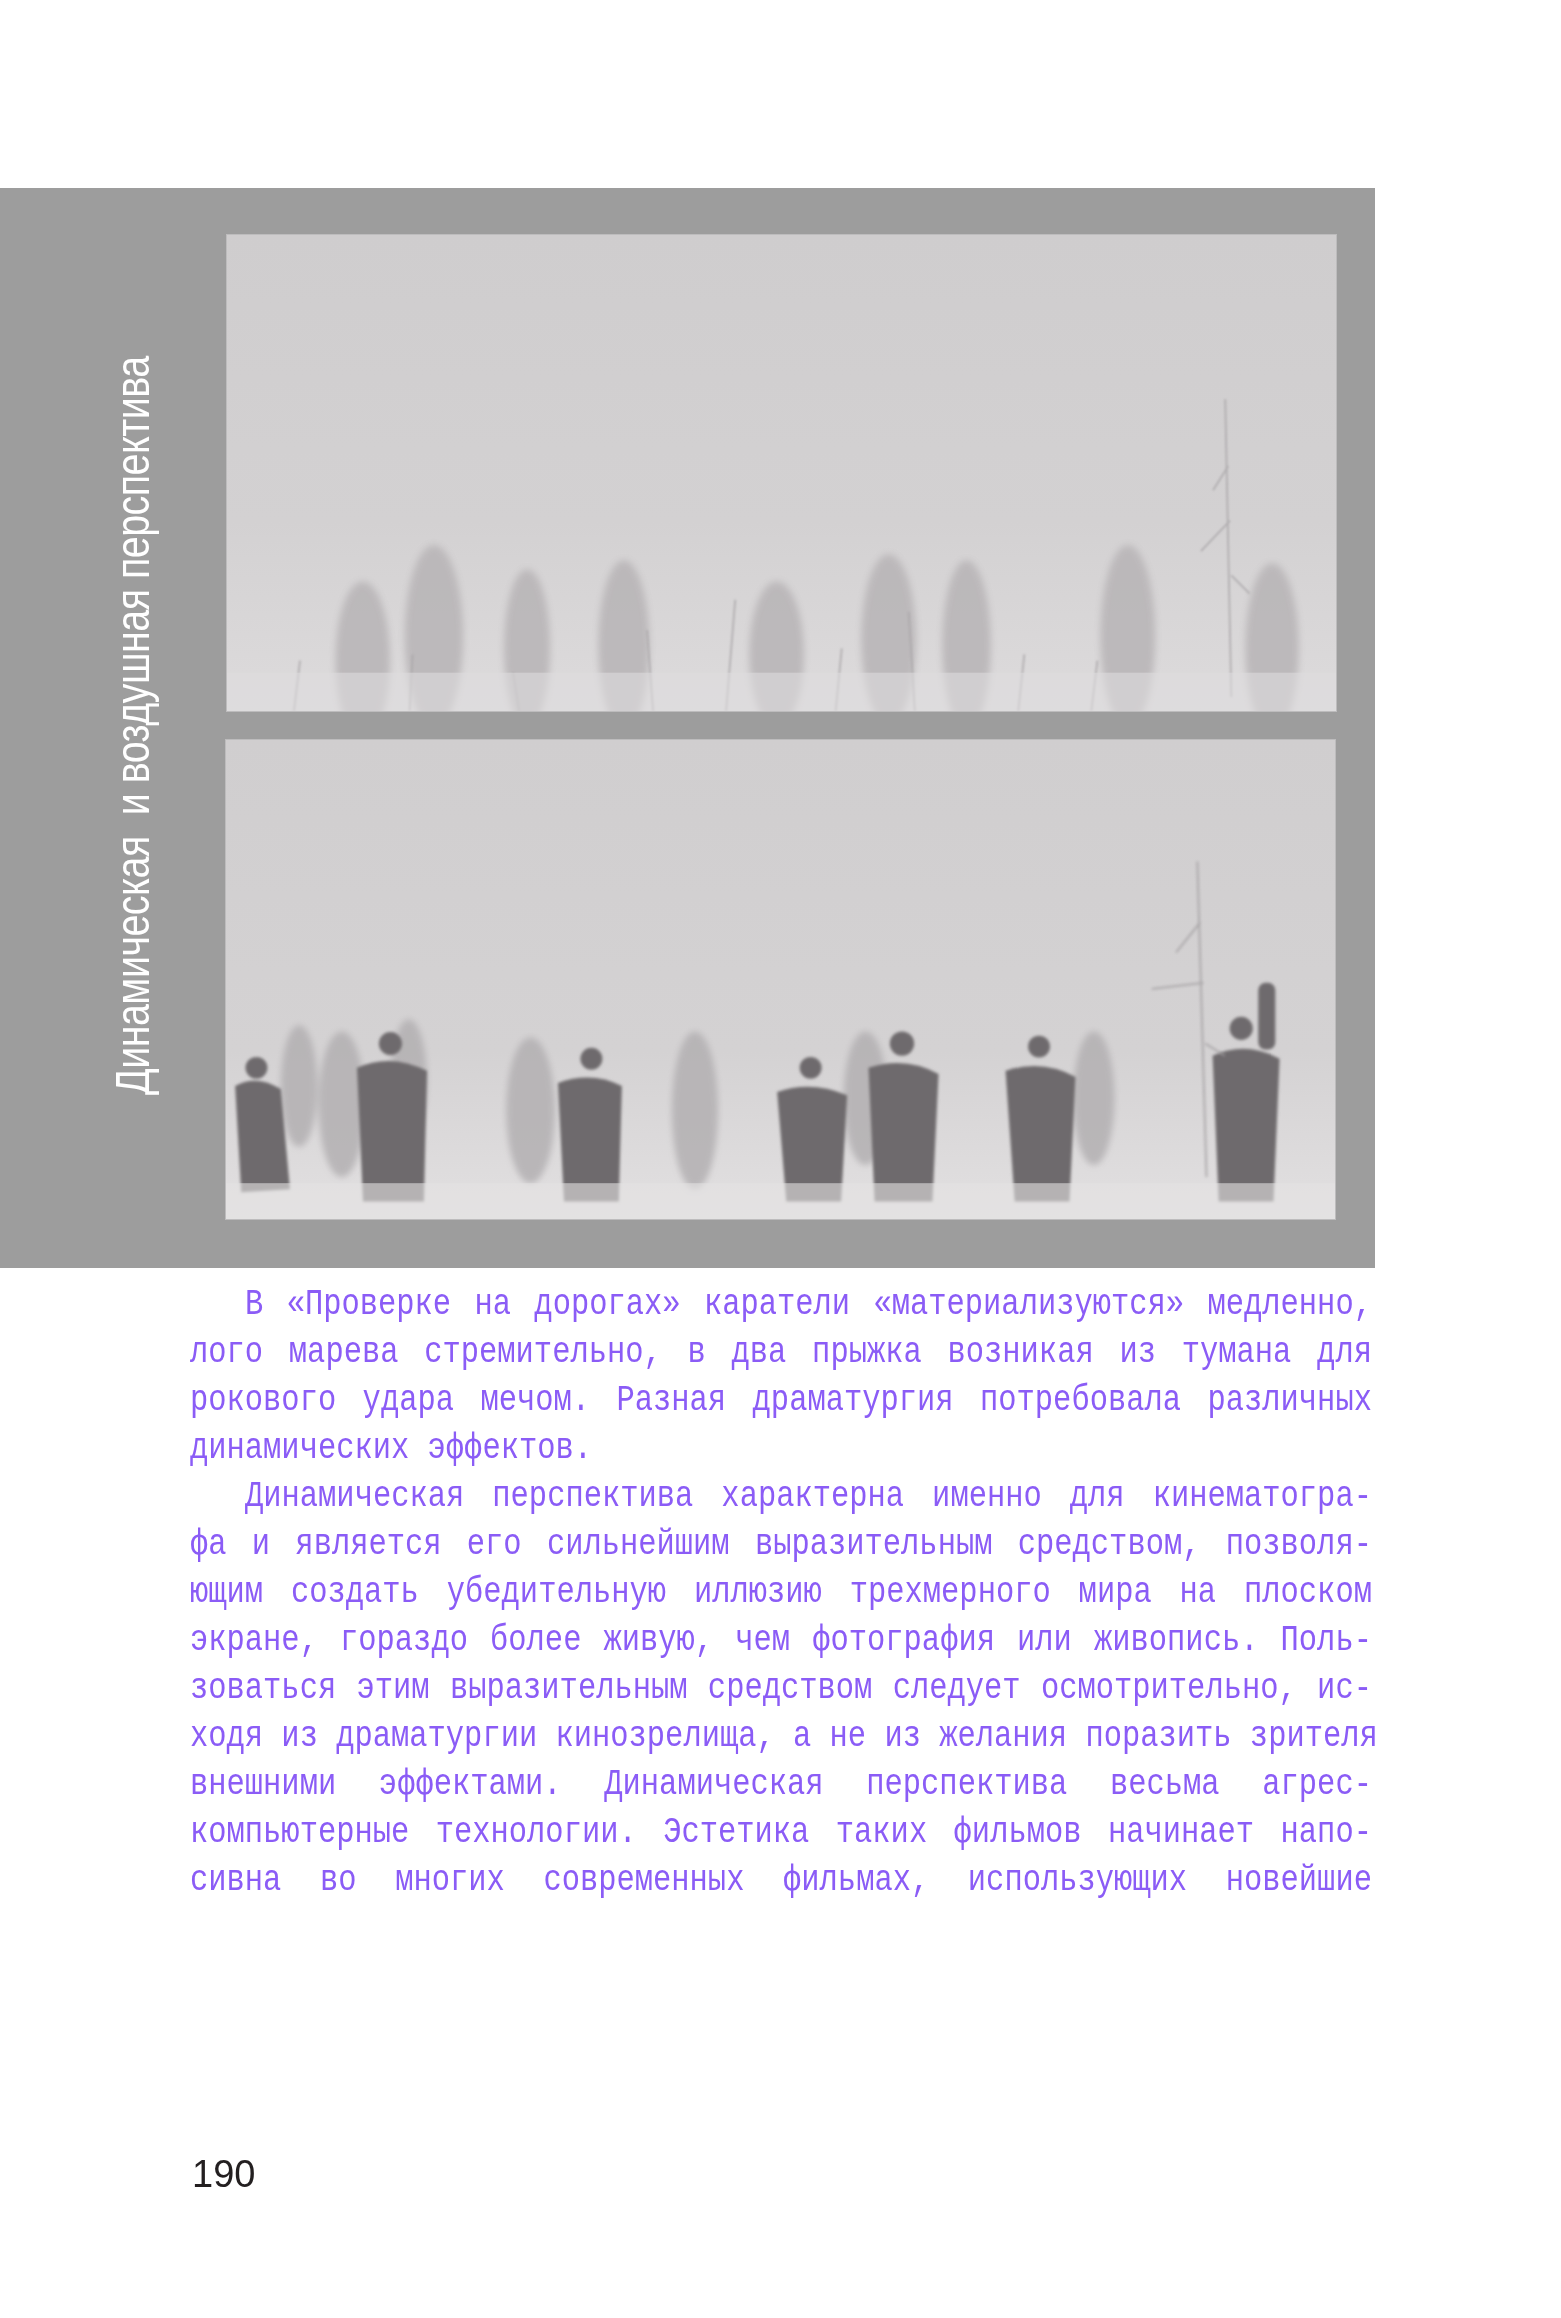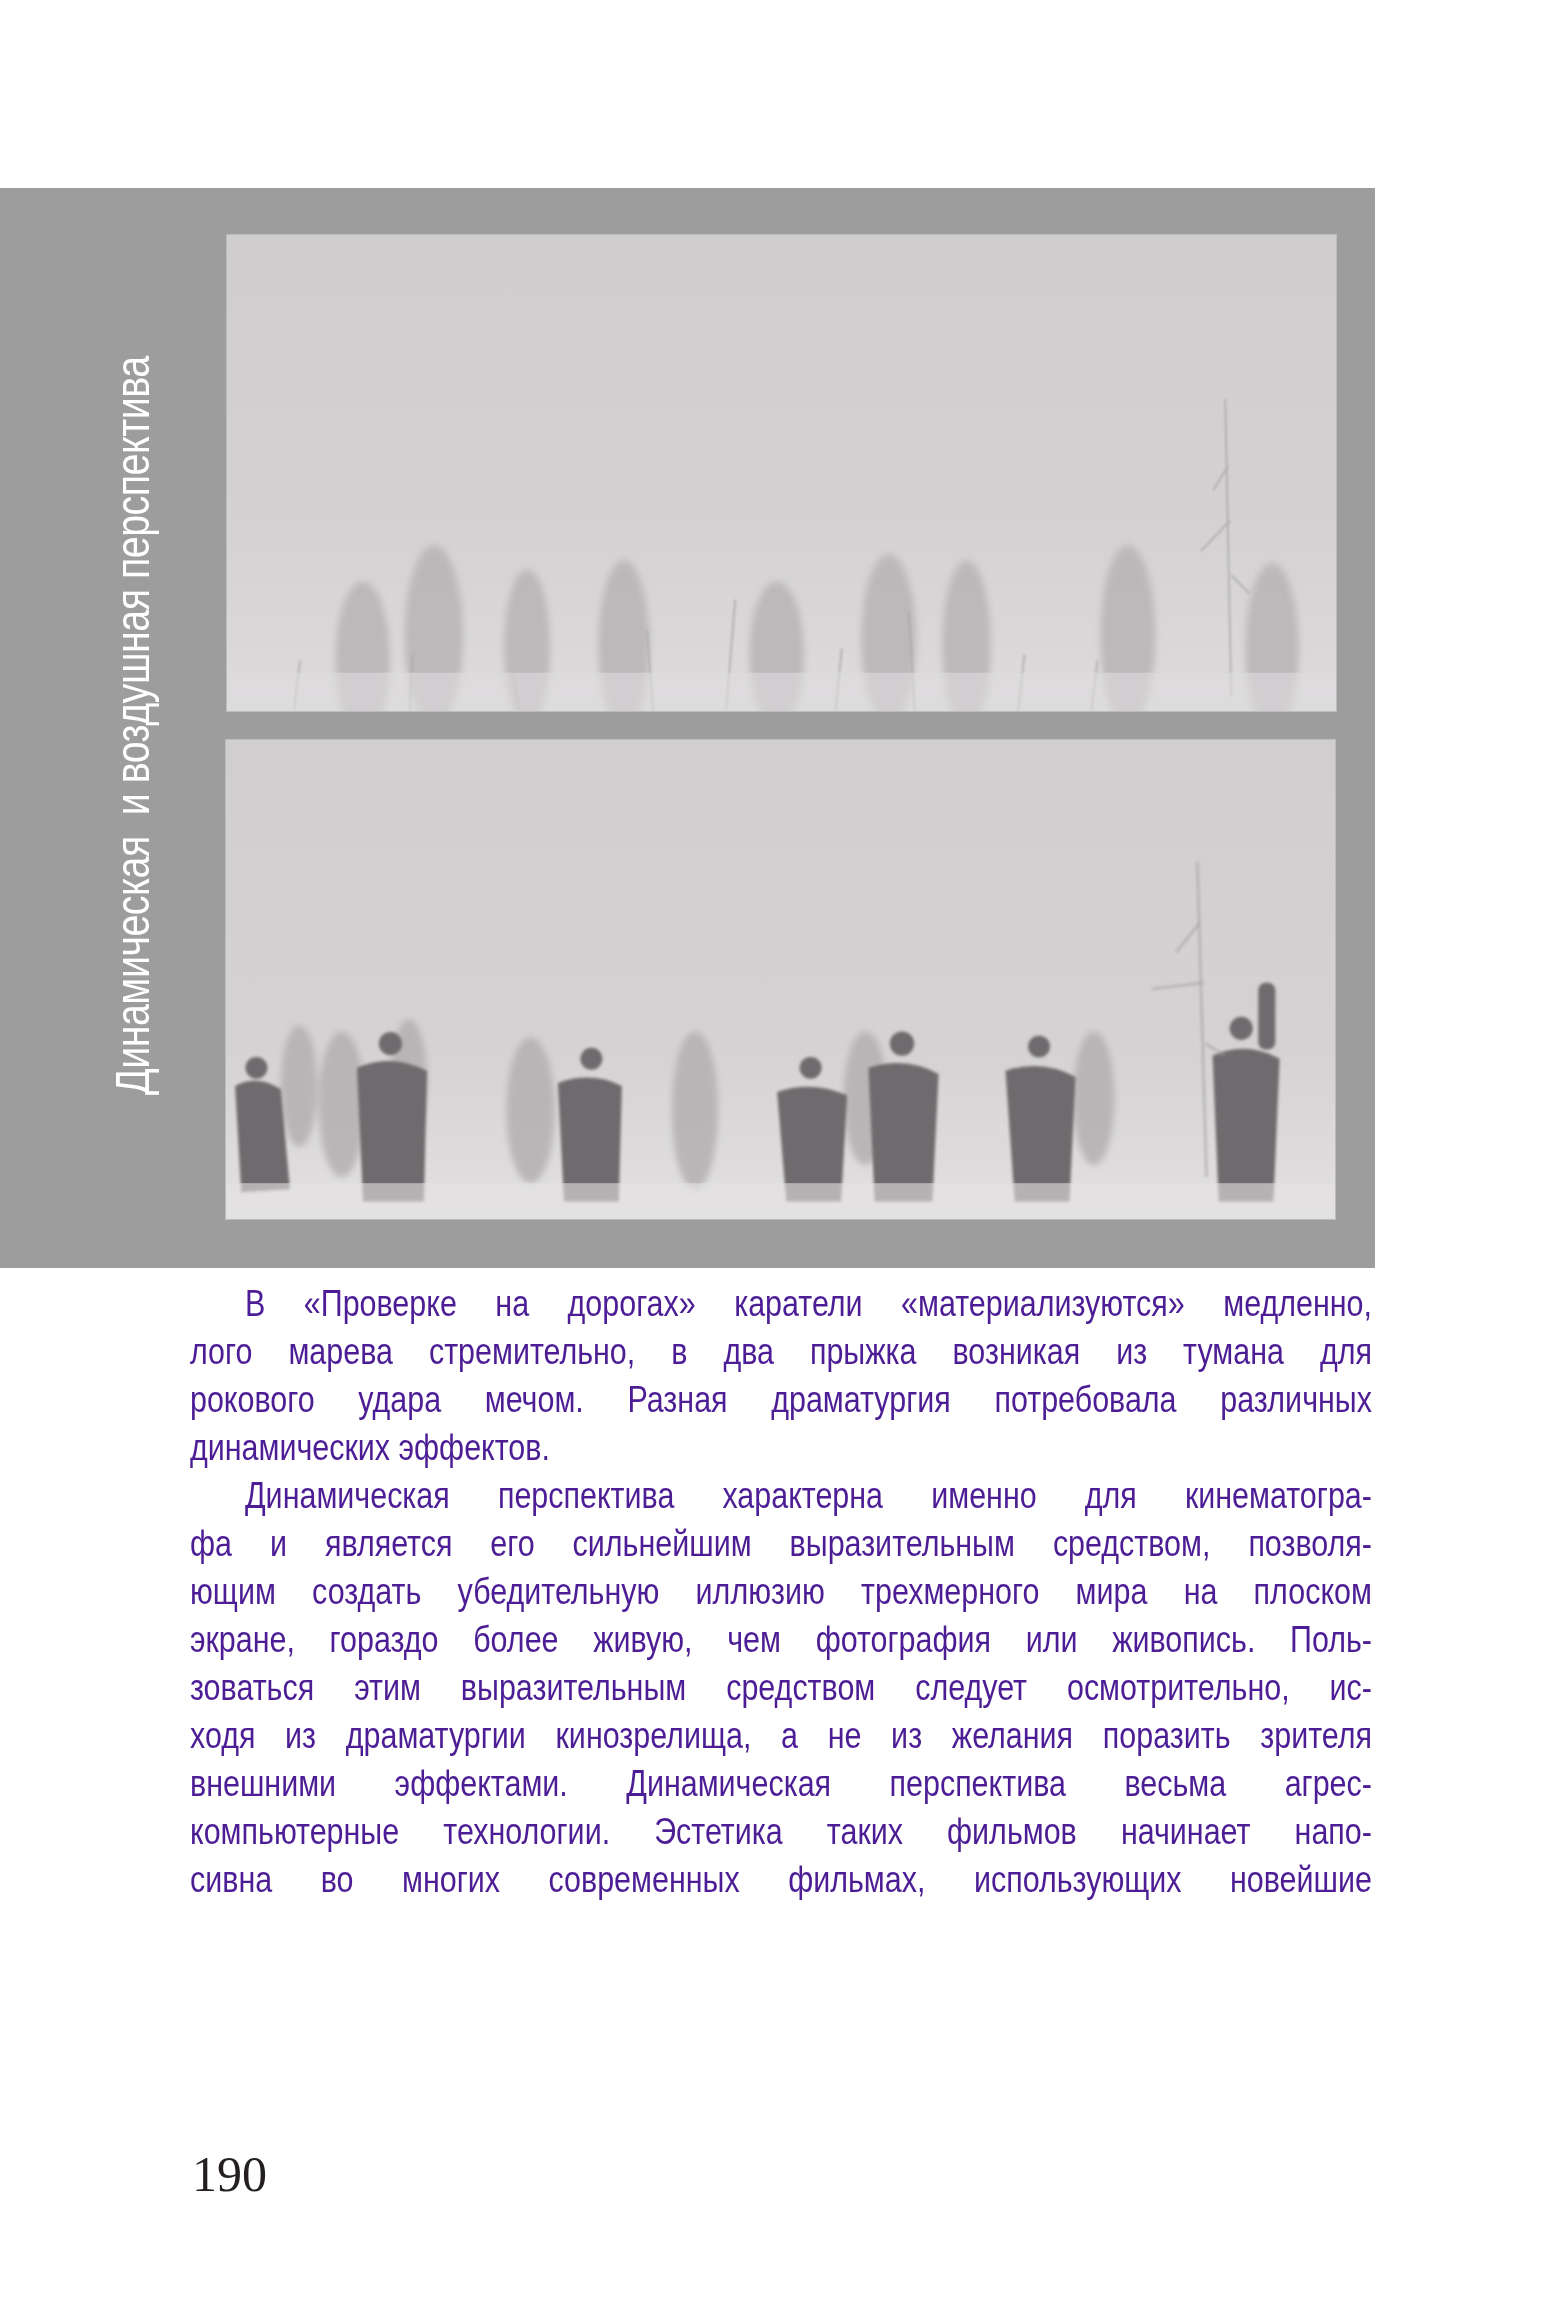--- a/index.html
+++ b/index.html
@@ -31,40 +31,40 @@
     background: #d2d0d1;
     border: 0.6px solid #bdbcbd;
     box-sizing: border-box;
   }
   .photo-top { left: 226px; top: 234px; width: 1111px; height: 478px; }
   .photo-bottom { left: 225px; top: 739px; width: 1111px; height: 481px; }
   .photo svg { display: block; width: 100%; height: 100%; }
 
   .body-text {
     position: absolute; left: 190px; top: 1280px; width: 1182px;
-    color: #4c1d95;
-    font-family: Liberation Sans, sans-serif;
+    color: #8b5cf6;
+    font-family: Liberation Mono, monospace;
     font-size: 37px;
     line-height: 48px;
   }
   .line {
     display: block; height: 48px; white-space: nowrap;
     text-align: justify; text-align-last: justify;
     transform-origin: left center;
   }
   .line .txt { display: inline-block; width: 100%; }
   .line.indent .txt { padding-left: 55px; box-sizing: border-box; }
   .line.last { text-align-last: left; }
   .cond { display: block; width: 121.5%; transform: scaleX(0.823); transform-origin: left top; }
 
   .page-number {
     position: absolute; left: 192px; top: 2153px;
     color: #231f20;
-    font-family: Liberation Serif, serif;
-    font-size: 50px; line-height: 43px;
+    font-family: Liberation Sans, sans-serif;
+    font-size: 38px; line-height: 43px;
   }
 </style>
 </head>
 <body>
 
 <div class="panel"></div>
 
 <div class="side-title-wrap">
   <div class="side-title"><span class="inner">Динамическая  и воздушная перспектива</span></div>
 </div>

